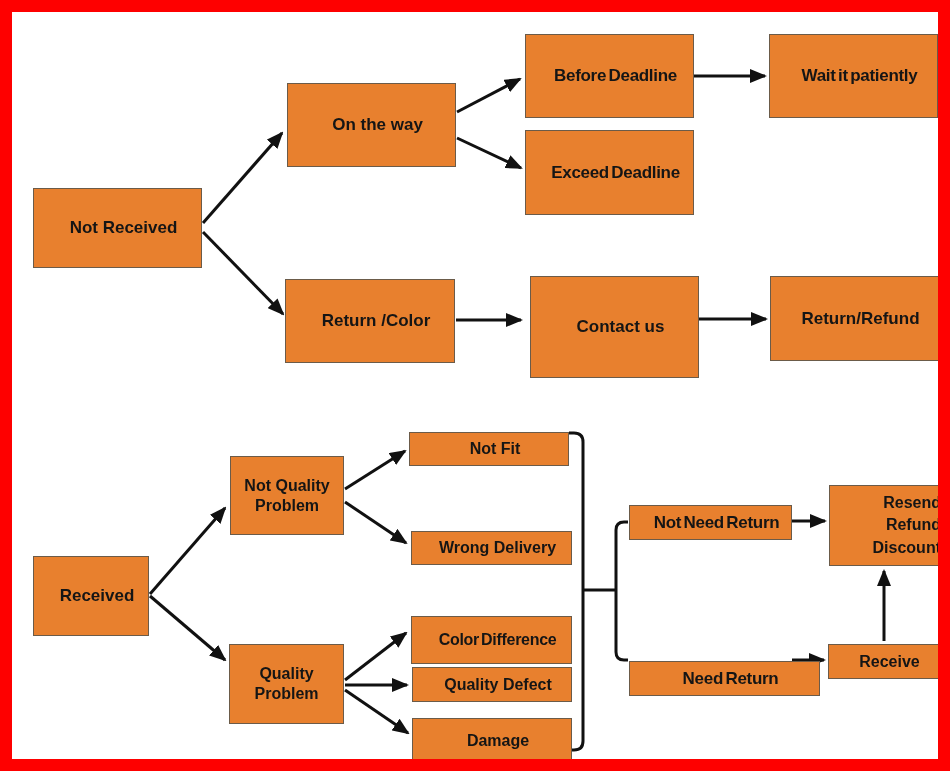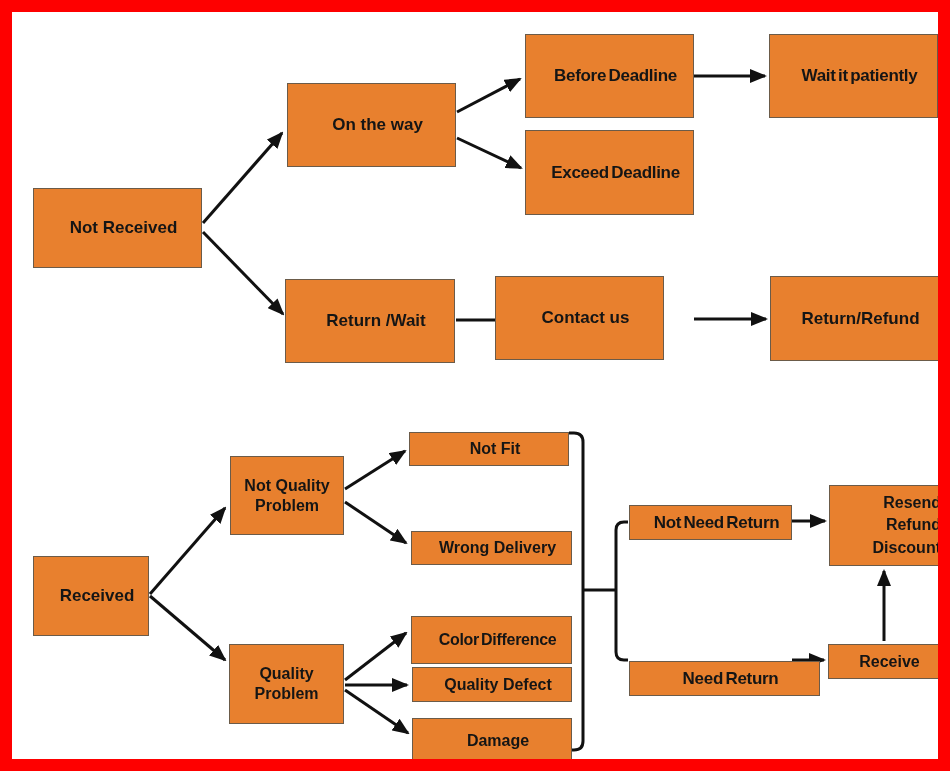--- a/index.html
+++ b/index.html
@@ -75,25 +75,25 @@
       <line x1="571" y1="578" x2="604" y2="578"></line>
       <path d="M 616 510 L 612 510 Q 604 510 604 518 L 604 640 Q 604 648 612 648 L 616 648"></path>
       <line x1="780" y1="509" x2="813" y2="509" marker-end="url(#ah)"></line>
       <line x1="780" y1="648" x2="812" y2="648" marker-end="url(#ah)"></line>
       <line x1="872" y1="629" x2="872" y2="559" marker-end="url(#ah)"></line>
     </g>
   </svg>
 
   <div class="node f17" style="left:21px;top:176px;width:169px;height:80px">Not Received</div>
   <div class="node f17" style="left:275px;top:71px;width:169px;height:84px">On the way</div>
-  <div class="node f17" style="left:273px;top:267px;width:170px;height:84px">Return /Wait</div>
+  <div class="node f17" style="left:273px;top:267px;width:170px;height:84px">Return /Color</div>
   <div class="node f17 tight" style="left:513px;top:22px;width:169px;height:84px">Before Deadline</div>
   <div class="node f17 tight" style="left:757px;top:22px;width:169px;height:84px">Wait it patiently</div>
   <div class="node f17 tight" style="left:513px;top:118px;width:169px;height:85px">Exceed Deadline</div>
-  <div class="node f17" style="left:483px;top:264px;width:169px;height:84px">Contact us</div>
+  <div class="node f17" style="left:518px;top:264px;width:169px;height:102px">Contact us</div>
   <div class="node f17" style="left:758px;top:264px;width:169px;height:85px">Return/Refund</div>
 
   <div class="node f17" style="left:21px;top:544px;width:116px;height:80px">Received</div>
   <div class="node f16" style="left:218px;top:444px;width:114px;height:79px;padding:0 6px">Not Quality Problem</div>
   <div class="node f16" style="left:217px;top:632px;width:115px;height:80px;padding:0 18px">Quality Problem</div>
 
   <div class="node f16" style="left:397px;top:420px;width:160px;height:34px">Not Fit</div>
   <div class="node f16" style="left:399px;top:519px;width:161px;height:34px">Wrong Delivery</div>
   <div class="node f16 tight" style="left:399px;top:604px;width:161px;height:48px">Color Difference</div>
   <div class="node f16" style="left:400px;top:655px;width:160px;height:35px">Quality Defect</div>

